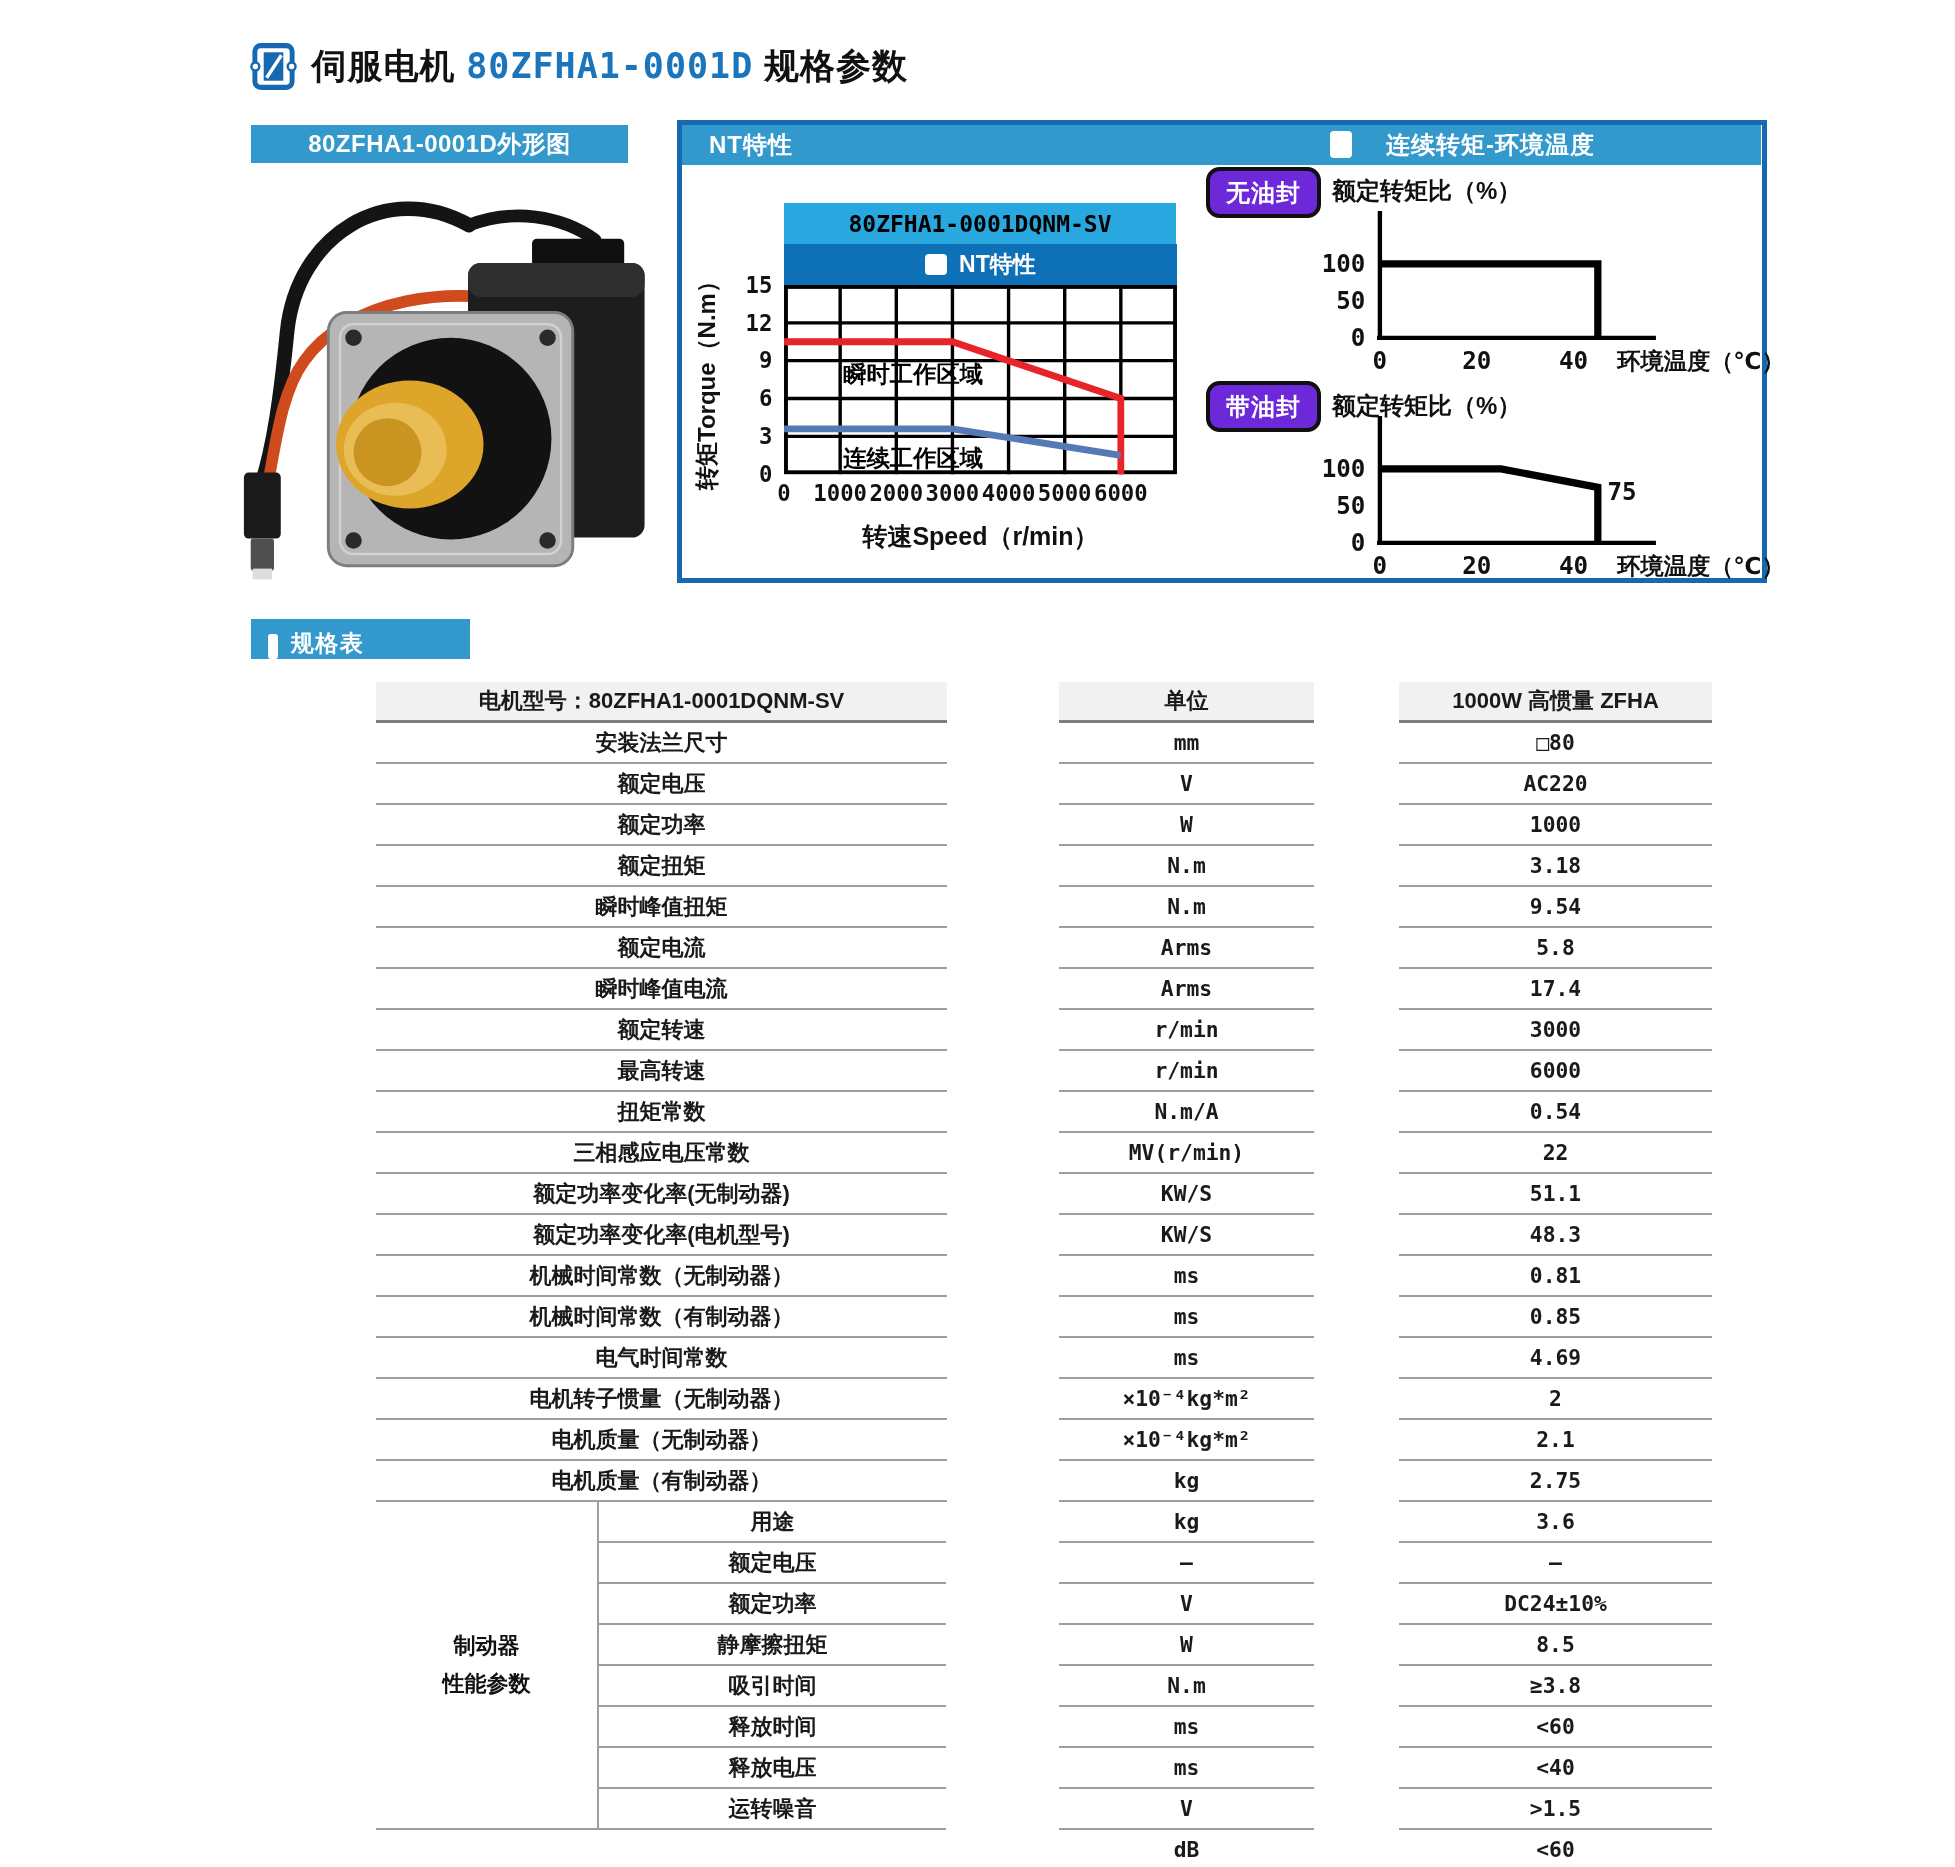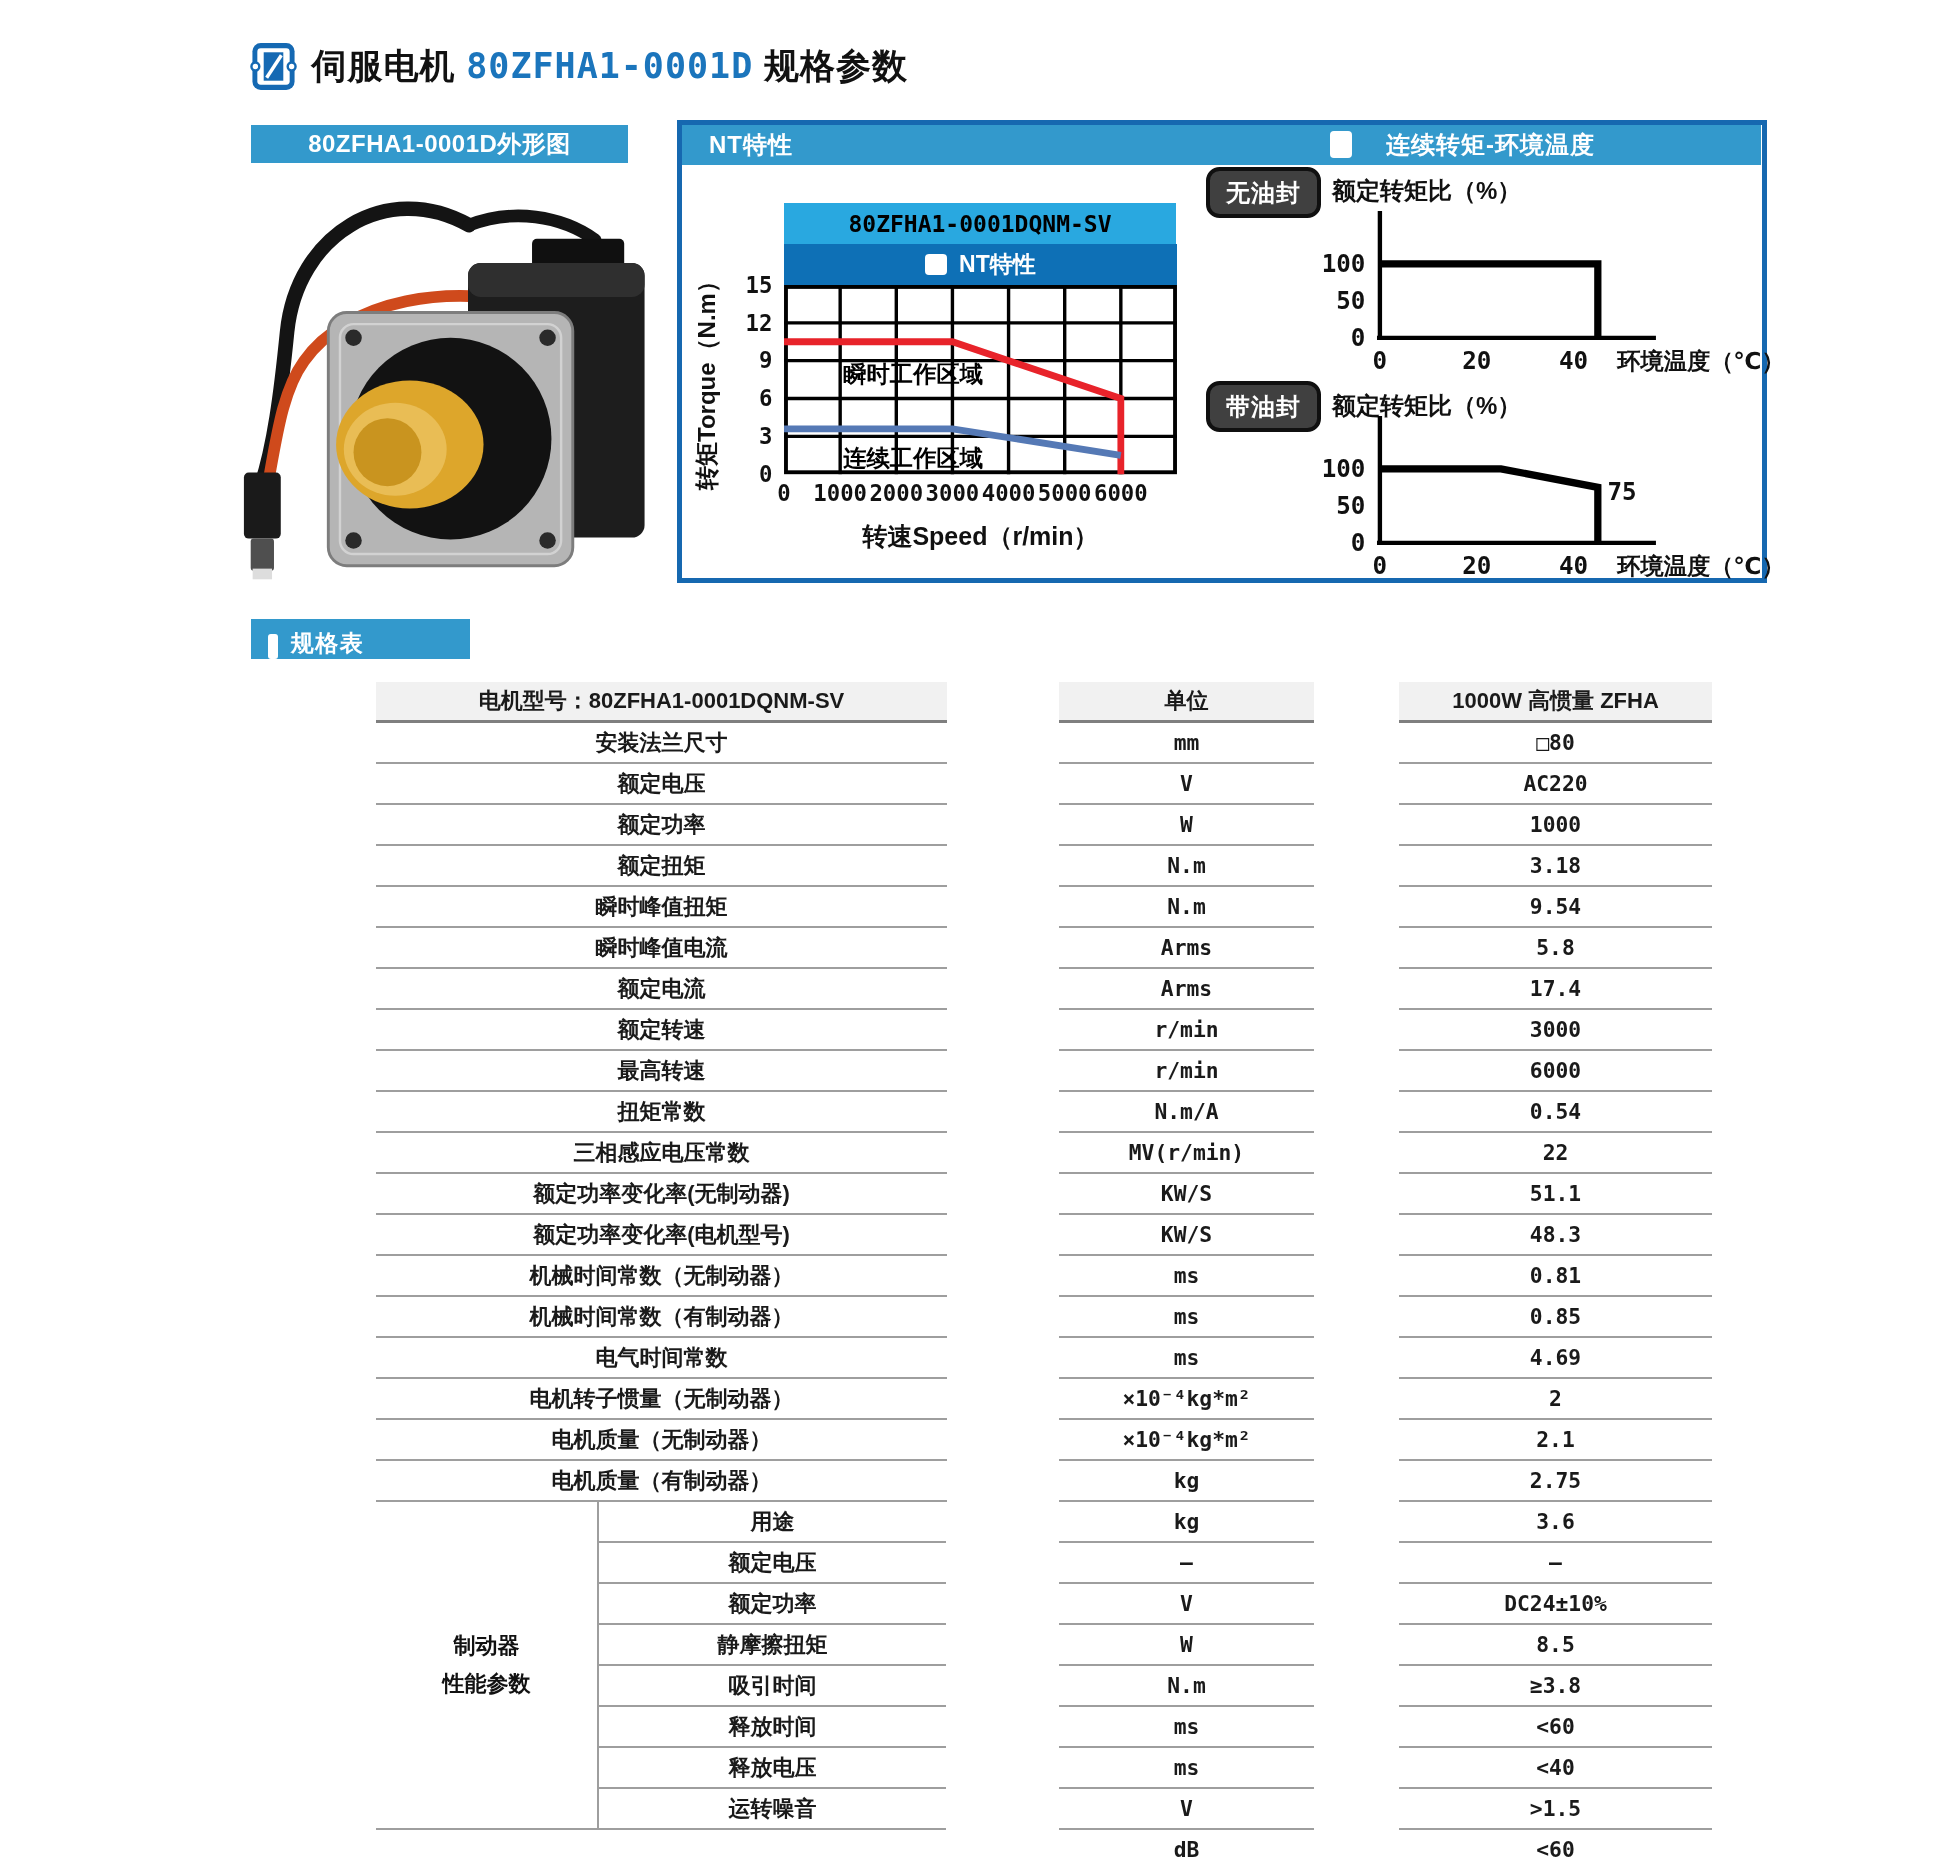--- a/index.html
+++ b/index.html
@@ -34,21 +34,21 @@
       font-family:"DejaVu Sans Mono","DejaVu Sans",monospace;}
   .ntbar2{left:102px;top:119px;width:393px;height:41px;background:#0e70b6;
       display:flex;align-items:center;justify-content:center;gap:12.6px;color:#fff;font-size:23px;font-weight:bold;}
   .ntbar2 .sq2{width:21.3px;height:21.3px;background:#fff;border-radius:3.9px;}
   #nt-chart{left:102px;top:160px;overflow:visible;}
   #nt-ylabel{left:-145px;top:240px;width:339px;height:29px;line-height:29px;text-align:center;
       transform:rotate(-90deg);font-size:24px;font-weight:bold;white-space:nowrap;}
   #nt-xlabel{left:102px;top:395px;width:393px;text-align:center;font-size:25px;font-weight:bold;}
 
   
-  .badge{width:115px;height:51px;background:#404040;border:4.8px solid #101010;border-radius:13.6px;
+  .badge{width:115px;height:51px;background:#6d28d9;border:4.8px solid #101010;border-radius:13.6px;
       box-sizing:border-box;display:flex;align-items:center;justify-content:center;
       color:#fff;font-size:24px;font-weight:bold;letter-spacing:1px;}
   #badge1{left:524px;top:42px;}
   #badge2{left:524px;top:256px;}
   .ratio-label{font-size:24px;font-weight:bold;white-space:nowrap;}
   #ratio1{left:650px;top:50px;}
   #ratio2{left:650px;top:265px;}
   .minichart{overflow:visible;}
   #mini1{left:664px;top:82px;}
   #mini2{left:664px;top:287px;}
@@ -197,22 +197,22 @@
     <div class="txt">规格表</div>
   </div>
 
   <div class="abs col" id="col-name">
       <div class="cell hdr">电机型号：80ZFHA1-0001DQNM-SV</div>
       <div class="cell">安装法兰尺寸</div>
       <div class="cell">额定电压</div>
       <div class="cell">额定功率</div>
       <div class="cell">额定扭矩</div>
       <div class="cell">瞬时峰值扭矩</div>
+      <div class="cell">额定电流</div>
       <div class="cell">瞬时峰值电流</div>
-      <div class="cell">额定电流</div>
       <div class="cell">额定转速</div>
       <div class="cell">最高转速</div>
       <div class="cell">扭矩常数</div>
       <div class="cell">三相感应电压常数</div>
       <div class="cell">额定功率变化率(无制动器)</div>
       <div class="cell">额定功率变化率(电机型号)</div>
       <div class="cell">机械时间常数（无制动器）</div>
       <div class="cell">机械时间常数（有制动器）</div>
       <div class="cell">电气时间常数</div>
       <div class="cell">电机转子惯量（无制动器）</div>

